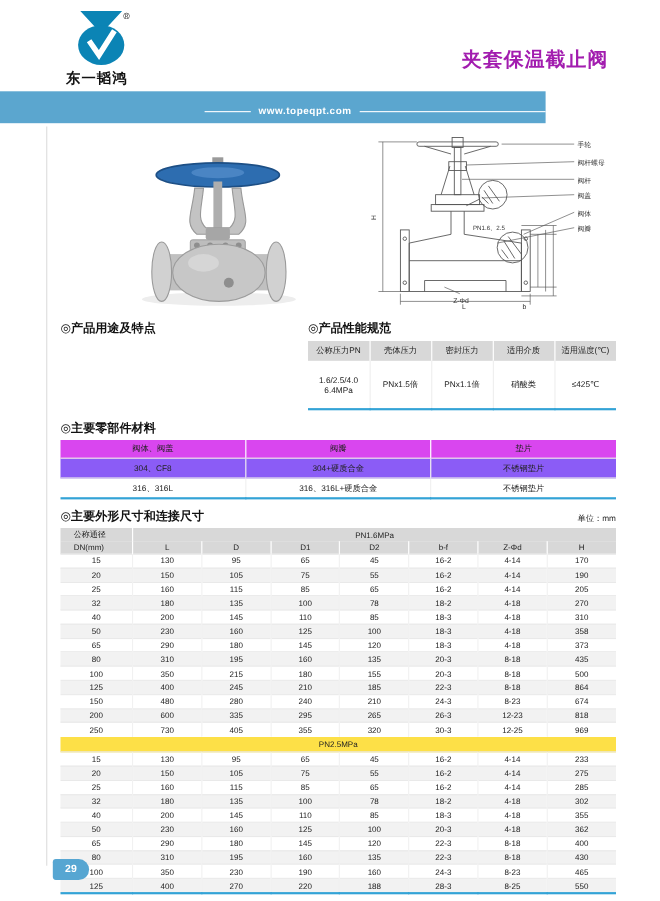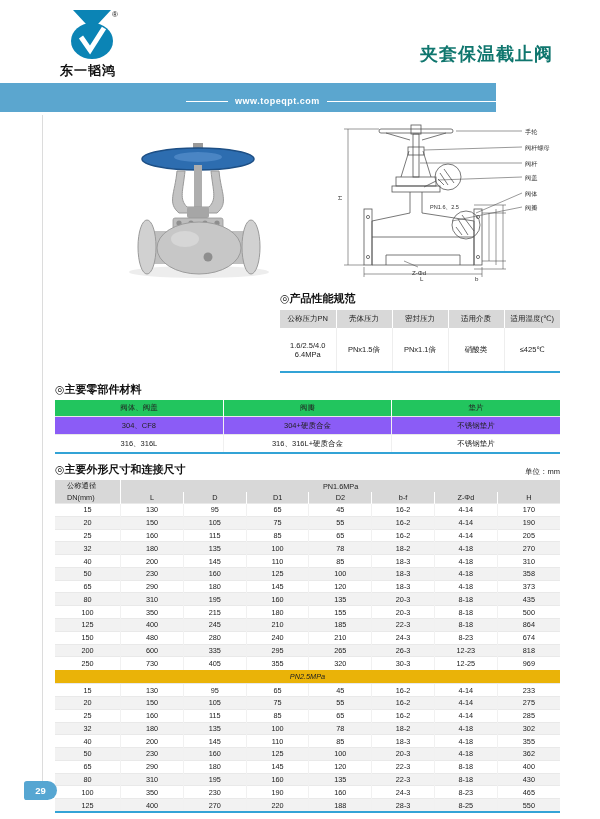--- a/index.html
+++ b/index.html
@@ -3,21 +3,21 @@
 <meta charset="utf-8">
 <style>
   html,body{margin:0;padding:0;background:#fff;}
   .page{position:relative;width:600px;height:819px;background:#fff;overflow:hidden;
         font-family:"Liberation Sans","DejaVu Sans",sans-serif;color:#111;}
   
   .logo-box{position:absolute;left:60px;top:8px;width:70px;}
   .logo-mark{display:block;margin-left:6px;}
   .reg-mark{position:absolute;left:52px;top:2px;font-size:8px;color:#111;}
   .logo-text{margin-top:2px;font-size:13px;font-weight:bold;letter-spacing:1px;color:#111;text-align:left;width:64px;}
-  .page-title{position:absolute;right:47px;top:42px;font-size:18px;font-weight:bold;letter-spacing:1px;color:#0f766e;}
+  .page-title{position:absolute;right:47px;top:42px;font-size:18px;font-weight:bold;letter-spacing:1px;color:#a21caf;}
   
   .bluebar{position:absolute;left:0;top:83px;width:496px;height:29px;background:#5BA6CF;}
   .bluebar-line{position:absolute;left:0;top:13px;width:100%;display:flex;align-items:center;}
   .seg{height:1px;background:#fff;}
   .seg-left{width:42px;margin-left:186px;}
   .seg-right{flex:1;}
   .site-text{color:#fff;font-size:9px;font-weight:bold;letter-spacing:.5px;padding:0 7px;line-height:10px;}
   .vrule{position:absolute;left:42px;top:115px;height:672px;width:1px;background:#dcdcdc;}
   
   .media{position:absolute;left:0;top:115px;width:600px;height:172px;}
@@ -34,38 +34,38 @@
   th,td{font-weight:normal;text-align:center;color:#222;}
   .perf table{margin-top:4px;border-bottom:2px solid #33A3D6;}
   .perf th{background:#D8D8D8;font-size:7.5px;padding:4px 1px;border-left:1px solid #fff;}
   .perf th:first-child{border-left:none;}
   .perf td{font-size:7.5px;height:41px;border-left:1px solid #eee;}
   .perf td:first-child{border-left:none;}
   .pre{white-space:pre-line;}
   
   .materials{margin-top:9px;}
   .materials table{margin-top:3px;border-bottom:2px solid #33A3D6;}
-  .materials th{background:#22c55e;font-size:7.5px;padding:3px 14px;border-left:1px solid #fff;}
+  .materials th{background:#d946ef;font-size:7.5px;padding:3px 14px;border-left:1px solid #fff;}
   .materials th:first-child{border-left:none;}
   .materials td{font-size:7.5px;padding:3.5px 0;border-top:1px solid #e8e8e8;border-left:1px solid #f0f0f0;}
   .materials td:first-child{border-left:none;}
   .materials tr.alt td{background:#8b5cf6;}
   
   .dims{margin-top:8px;}
   .dims-head{display:flex;justify-content:space-between;align-items:flex-end;}
   .unit{font-size:7.5px;color:#222;text-align:right;}
   .dims table{margin-top:3px;border-bottom:2px solid #33A3D6;}
   .dims th{background:#D8D8D8;font-size:7.3px;padding:1px 0;border-left:1px solid #fff;}
   .dims th.c1{text-align:left;padding-left:12px;border-left:none;}
   .dims td{font-size:7.3px;padding:1.4px 0;border-top:1px solid #e9e9e9;border-left:1px solid #f1f1f1;}
   .dims td:first-child{border-left:none;}
   .dims tr.alt td{background:#F2F2F2;}
-  .dims td.band{background:#eab308;padding:2px 12px;border-top:1px solid #fff;font-style:italic;}
-  
-  .page-badge{position:absolute;left:24px;top:781px;width:33px;height:19px;background:#56A6D2;
+  .dims td.band{background:#fde047;padding:2px 12px;border-top:1px solid #fff;}
+  
+  .page-badge{position:absolute;left:48px;top:781px;width:33px;height:19px;background:#56A6D2;
               border-radius:3px 10px 10px 3px;color:#fff;font-size:9.5px;font-weight:bold;
               text-align:center;line-height:19px;}
   svg text{font-family:"Liberation Sans","DejaVu Sans",sans-serif;}
 </style>
 </head>
 <body>
 
 <div class="page">
 
   <div class="logo-box">
@@ -159,20 +159,21 @@
         <text x="199" y="79">阀体</text>
         <text x="199" y="93">阀瓣</text>
       </g>
     </svg>
   </div>
 
   <div class="content">
 
     <div class="two-col">
       <div class="features">
+        <h3 class="sec-h">◎产品用途及特点</h3>
       </div>
 
       <div class="perf">
         <h3 class="sec-h">◎产品性能规范</h3>
         <table>
           <thead>
               <tr id="perf-head">
                 <th>公称压力PN</th>
                 <th>壳体压力</th>
                 <th>密封压力</th>

